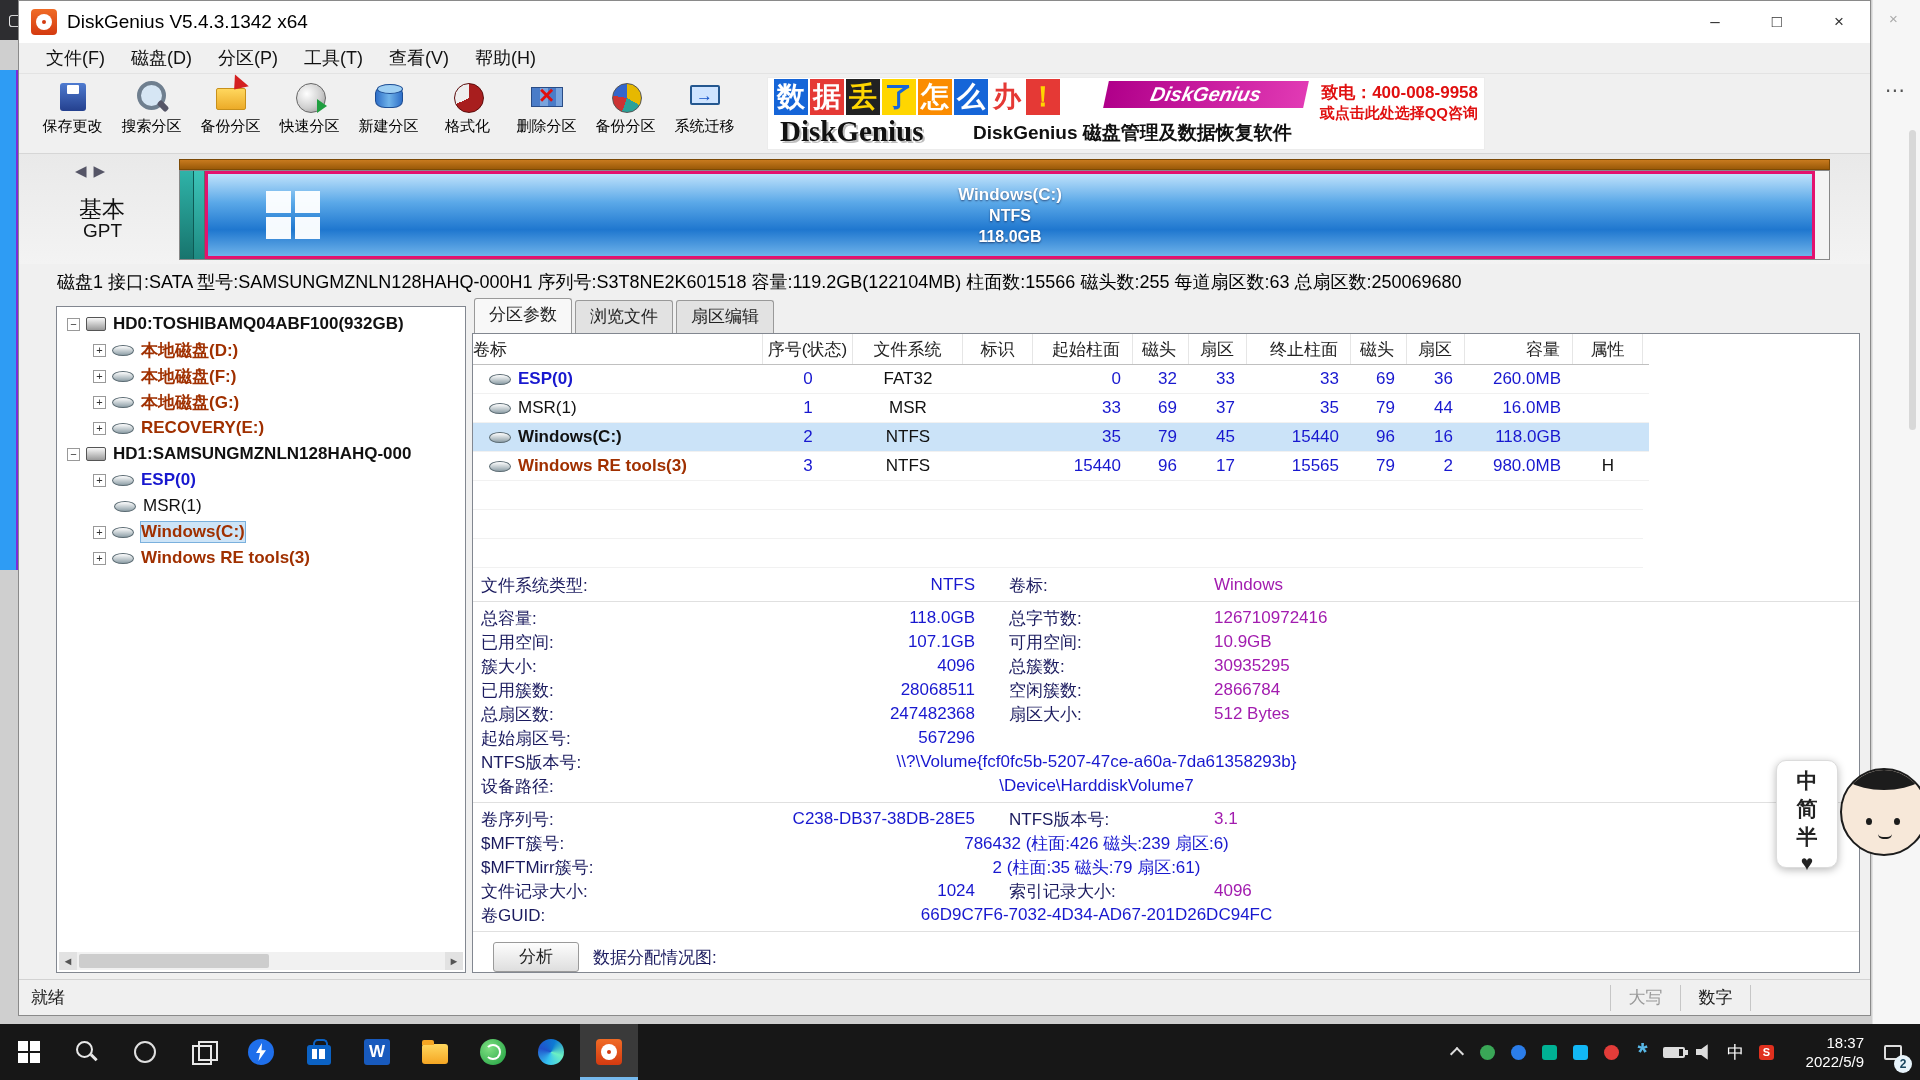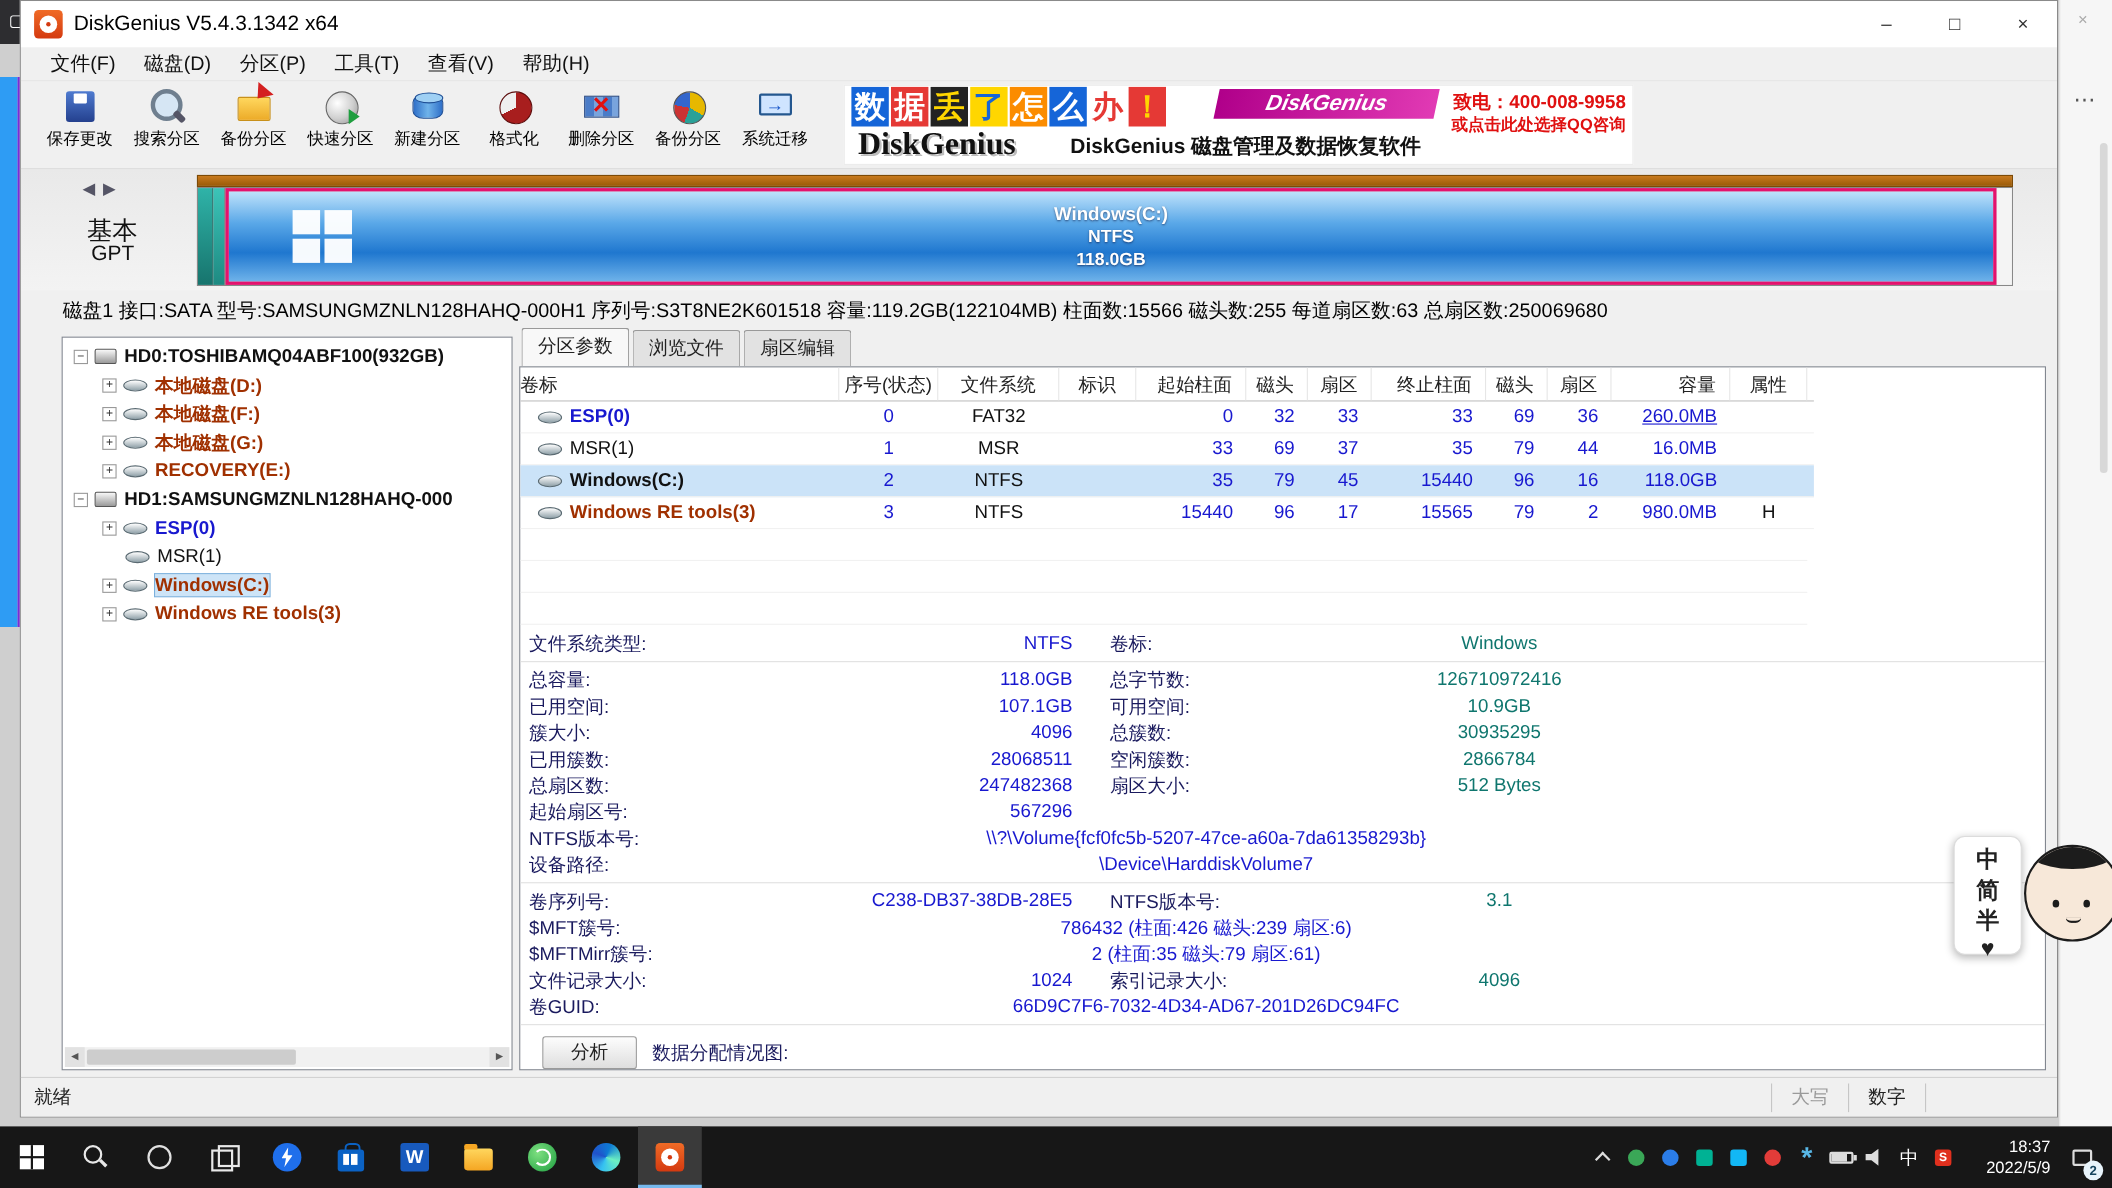--- a/index.html
+++ b/index.html
@@ -116,21 +116,21 @@
   .namecell{display:flex;align-items:center;padding-left:16px;}
   .blue-num{color:#1818cf;}
   .name-b{font-weight:bold;}
 
   .details{margin-top:5px;}
   .drow{display:flex;height:24px;align-items:center;font-size:17px;position:relative;}
   .dl1{width:200px;padding-left:8px;color:#1a1a5e;flex:none;}
   .dv1{width:302px;text-align:right;color:#1818cf;flex:none;}
   .dgap{width:34px;flex:none;}
   .dl2{width:205px;color:#1a1a5e;flex:none;}
-  .dv2{width:298px;text-align:center;color:#0f766e;flex:none;}
+  .dv2{width:298px;text-align:left;color:#a21caf;flex:none;}
   .dwide{position:absolute;left:208px;width:831px;text-align:center;color:#1818cf;}
   .dsep{height:1px;background:#e0e0e0;margin:4px 0;}
   .analysis-row{display:flex;align-items:center;margin-top:10px;padding-left:20px;gap:14px;}
   .analyze-btn{width:86px;height:30px;background:linear-gradient(#fdfdfd,#dedede);border:1px solid #9a9a9a;border-radius:3px;font-size:17px;text-align:center;line-height:28px;color:#222;}
   .alloc-label{font-size:17px;color:#1a1a5e;}
 
   .statusbar{position:absolute;bottom:0;left:0;right:0;height:36px;background:#f0f0f0;border-top:1px solid #d2d2d2;display:flex;align-items:center;font-size:17px;color:#222;}
   .sb-ready{padding-left:12px;flex:1;}
   .sb-cell{width:70px;text-align:center;border-left:1px solid #c6c6c6;height:26px;line-height:26px;flex:none;}
   .sb-caps{color:#9a9a9a;}
@@ -397,21 +397,21 @@
                 </div>
                 <div class="cell ca-c blue-num" style="width: 90px; display: flex; justify-content: center;">0</div>
                 <div class="cell ca-c" style="width: 110px; display: flex; justify-content: center;">FAT32</div>
                 <div class="cell ca-c" style="width: 70px; display: flex; justify-content: center;"></div>
                 <div class="cell ca-r blue-num" style="width: 100px; display: flex; justify-content: flex-end;">0</div>
                 <div class="cell ca-r blue-num" style="width: 56px; display: flex; justify-content: flex-end;">32</div>
                 <div class="cell ca-r blue-num" style="width: 58px; display: flex; justify-content: flex-end;">33</div>
                 <div class="cell ca-r blue-num" style="width: 104px; display: flex; justify-content: flex-end;">33</div>
                 <div class="cell ca-r blue-num" style="width: 56px; display: flex; justify-content: flex-end;">69</div>
                 <div class="cell ca-r blue-num" style="width: 58px; display: flex; justify-content: flex-end;">36</div>
-                <div class="cell ca-r blue-num" style="width: 108px; display: flex; justify-content: flex-end; text-decoration: underline;">260.0MB</div>
+                <div class="cell ca-r blue-num" style="width: 108px; display: flex; justify-content: flex-end;">260.0MB</div>
                 <div class="cell ca-c" style="width: 70px; display: flex; justify-content: center;"></div>
               </div>
               <div class="trow">
                 <div class="cell namecell" style="width: 290px;">
                   <span class="vol-icon"></span>
                   <span class="c-black">MSR(1)</span>
                 </div>
                 <div class="cell ca-c blue-num" style="width: 90px; display: flex; justify-content: center;">1</div>
                 <div class="cell ca-c" style="width: 110px; display: flex; justify-content: center;">MSR</div>
                 <div class="cell ca-c" style="width: 70px; display: flex; justify-content: center;"></div>

